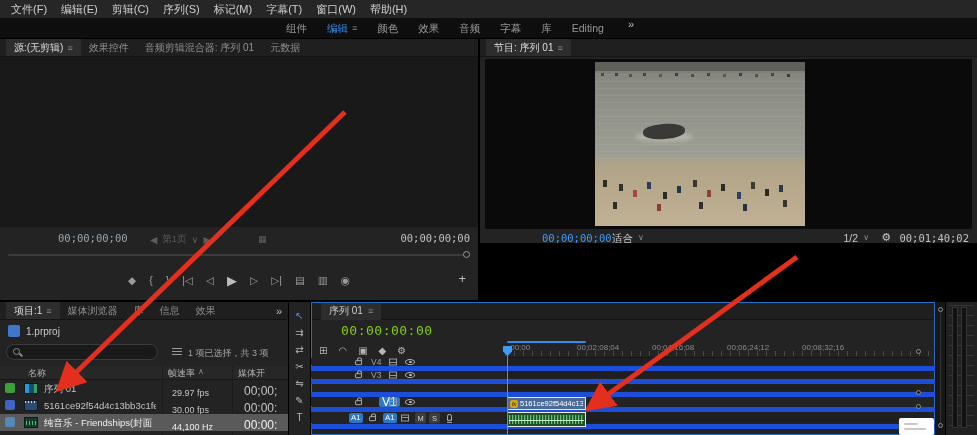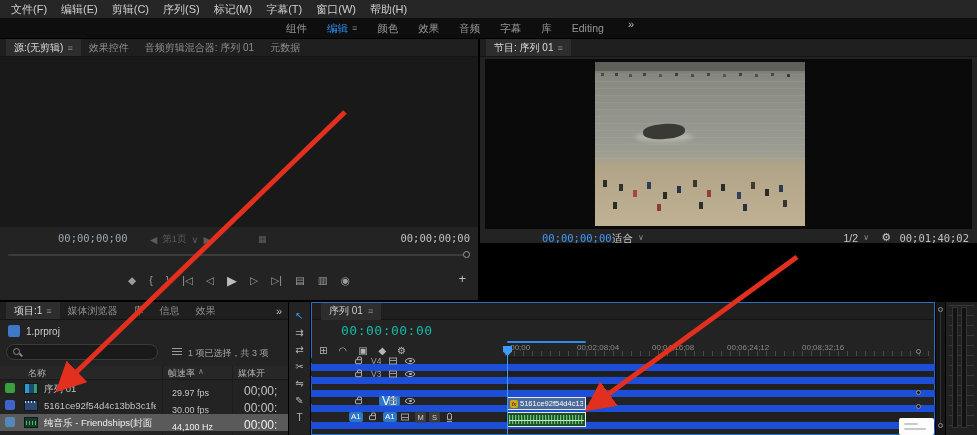--- a/index.html
+++ b/index.html
@@ -127,32 +127,32 @@
   .tools { left:289px; top:302px; width:21px; height:133px; background:#232323;
     display:flex; flex-direction:column; align-items:center; padding-top:6px; gap:2px; }
   .tool { width:100%; text-align:center; font-size:10px; color:#b4b4b4; height:15px; line-height:15px; }
   .tool.active { color:#3da0ff; }
 
   
   .tl { left:311px; top:302px; width:624px; height:133px; outline:1px solid #2472c8; outline-offset:-1px; }
   .tl-head { height:18px; background:#1f1f1f; border-bottom:1px solid #141414; display:flex; align-items:center;}
   .tl-tab { margin-left:10px; background:#2d2d2d; padding:0 8px; height:18px; line-height:18px;
     font-size:10px; color:#cfcfcf; display:flex; align-items:center; gap:5px; }
-  .tl-tc { position:absolute; top:21px; left:30px; font-size:13px; color:#14b8a6; letter-spacing:.5px; }
+  .tl-tc { position:absolute; top:21px; left:30px; font-size:13px; color:#84cc16; letter-spacing:.5px; }
   .tl-tools { position:absolute; top:43px; left:8px; display:flex; gap:11px; font-size:10px; color:#b5b5b5; }
   .ruler { position:absolute; left:194px; top:38px; width:424px; height:18px; border-bottom:1px solid #161616; }
   .ruler-ticks { position:absolute; left:0; right:0; bottom:1px; height:5px;
     background:repeating-linear-gradient(90deg,#4a4a4a 0 1px,transparent 1px 9px); }
   .rlabel { position:absolute; top:3px; font-size:8px; color:#8c8c8c; white-space:nowrap; }
   .renderbar { position:absolute; left:196px; top:39px; width:79px; height:2px; background:#2f8ceb; border-radius:1px;}
   .ph-head { position:absolute; left:192px; top:44px; width:9px; height:10px; background:#3f9bfa; z-index:7;
     clip-path:polygon(0 0,100% 0,100% 55%,50% 100%,0 55%); }
   .ph-line { position:absolute; left:196px; top:52px; bottom:1px; width:1px; background:#3f9bfa; z-index:6; }
   .tracks { position:absolute; left:0; top:56px; right:0; bottom:0; }
-  .trow { position:absolute; left:0; right:0; border-bottom:7px solid #1d4ed8; }
+  .trow { position:absolute; left:0; right:0; border-bottom:5px solid #1d4ed8; }
   .thead { position:absolute; left:0; width:194px; top:0; bottom:1px; background:#232323;
     font-size:8.5px; color:#a2a2a2; }
   .tbody { position:absolute; left:194px; right:6px; top:0; bottom:1px; background:#1f1f1f; }
   .tbody.hl { background:#242424; }
   .tlabel { position:absolute; left:60px; top:50%; transform:translateY(-50%); }
   .tlabel.badge { left:68px; background:#2d77c8; color:#fff; padding:0 3px; border-radius:2px; font-size:12px;
     line-height:10px; }
   .i-lock { position:absolute; left:44px; top:50%; transform:translateY(-36%); width:7px; height:5px;
     border:1px solid #aaa; border-radius:1px; }
   .i-lock:before { content:""; position:absolute; left:0.5px; top:-4px; width:3px; height:3px;

